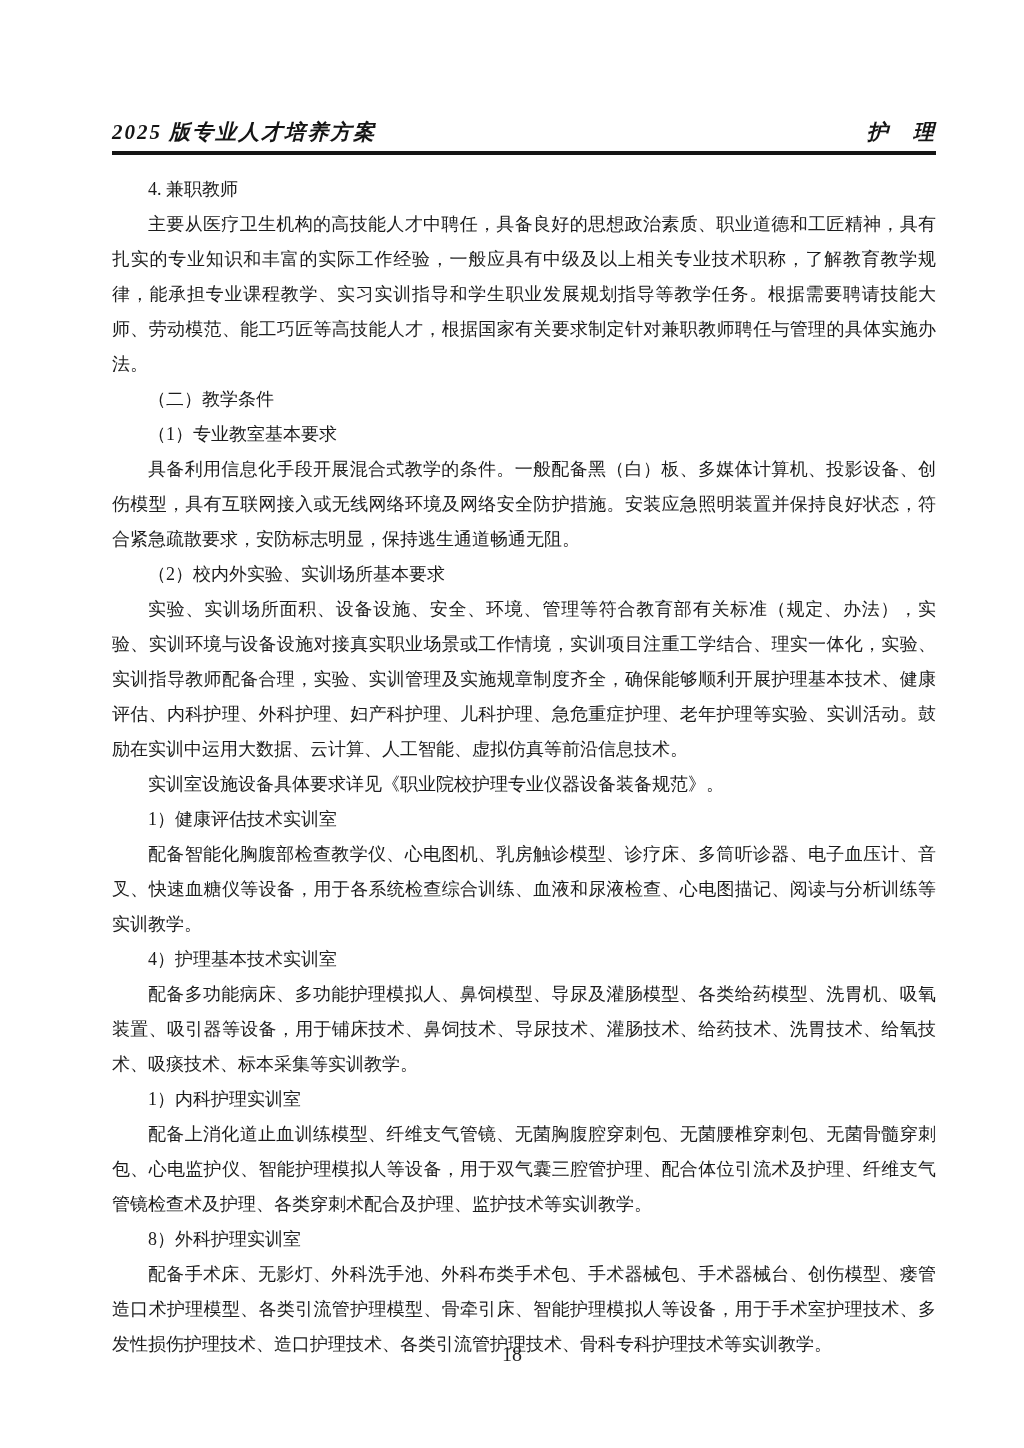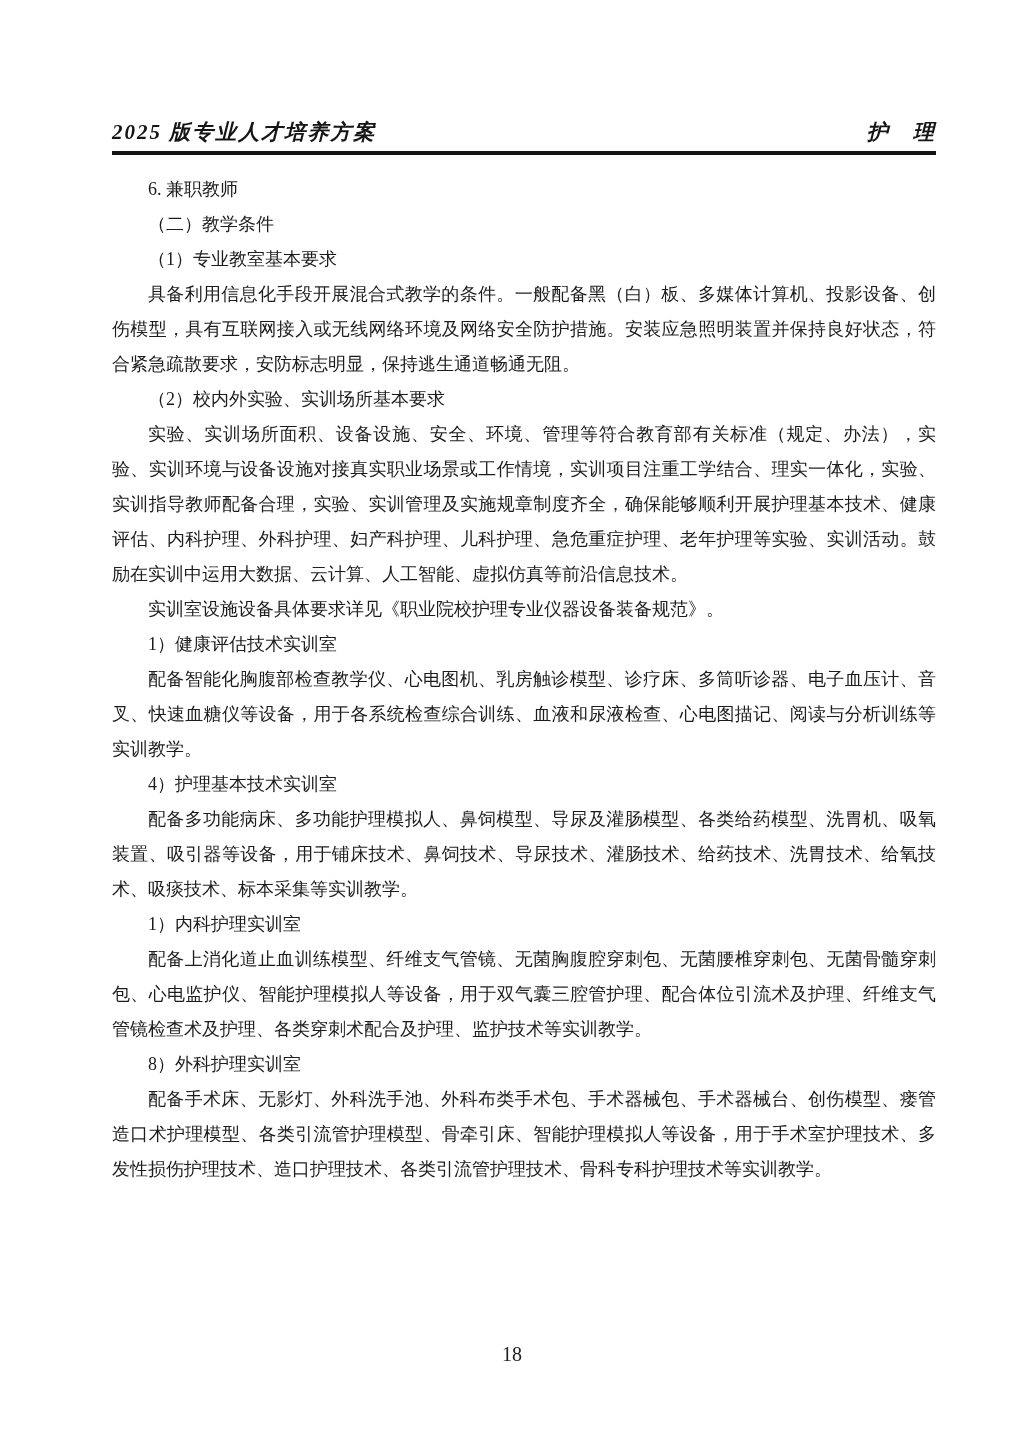--- a/index.html
+++ b/index.html
@@ -58,21 +58,22 @@
 
 <div class="page">
 
   <div class="page-header">
     <span>2025 版专业人才培养方案</span>
     <span>护　理</span>
   </div>
   <div class="header-rule"></div>
 
   <div class="content">
-    <p>6. 兼职教师</p>
+    <p>4. 兼职教师</p>
+    <p>主要从医疗卫生机构的高技能人才中聘任，具备良好的思想政治素质、职业道德和工匠精神，具有扎实的专业知识和丰富的实际工作经验，一般应具有中级及以上相关专业技术职称，了解教育教学规律，能承担专业课程教学、实习实训指导和学生职业发展规划指导等教学任务。根据需要聘请技能大师、劳动模范、能工巧匠等高技能人才，根据国家有关要求制定针对兼职教师聘任与管理的具体实施办法。</p>
     <p>（二）教学条件</p>
     <p>（1）专业教室基本要求</p>
     <p>具备利用信息化手段开展混合式教学的条件。一般配备黑（白）板、多媒体计算机、投影设备、创伤模型，具有互联网接入或无线网络环境及网络安全防护措施。安装应急照明装置并保持良好状态，符合紧急疏散要求，安防标志明显，保持逃生通道畅通无阻。</p>
     <p>（2）校内外实验、实训场所基本要求</p>
     <p>实验、实训场所面积、设备设施、安全、环境、管理等符合教育部有关标准（规定、办法），实验、实训环境与设备设施对接真实职业场景或工作情境，实训项目注重工学结合、理实一体化，实验、实训指导教师配备合理，实验、实训管理及实施规章制度齐全，确保能够顺利开展护理基本技术、健康评估、内科护理、外科护理、妇产科护理、儿科护理、急危重症护理、老年护理等实验、实训活动。鼓励在实训中运用大数据、云计算、人工智能、虚拟仿真等前沿信息技术。</p>
     <p>实训室设施设备具体要求详见《职业院校护理专业仪器设备装备规范》。</p>
     <p>1）健康评估技术实训室</p>
     <p>配备智能化胸腹部检查教学仪、心电图机、乳房触诊模型、诊疗床、多筒听诊器、电子血压计、音叉、快速血糖仪等设备，用于各系统检查综合训练、血液和尿液检查、心电图描记、阅读与分析训练等实训教学。</p>
     <p>4）护理基本技术实训室</p>
     <p>配备多功能病床、多功能护理模拟人、鼻饲模型、导尿及灌肠模型、各类给药模型、洗胃机、吸氧装置、吸引器等设备，用于铺床技术、鼻饲技术、导尿技术、灌肠技术、给药技术、洗胃技术、给氧技术、吸痰技术、标本采集等实训教学。</p>

